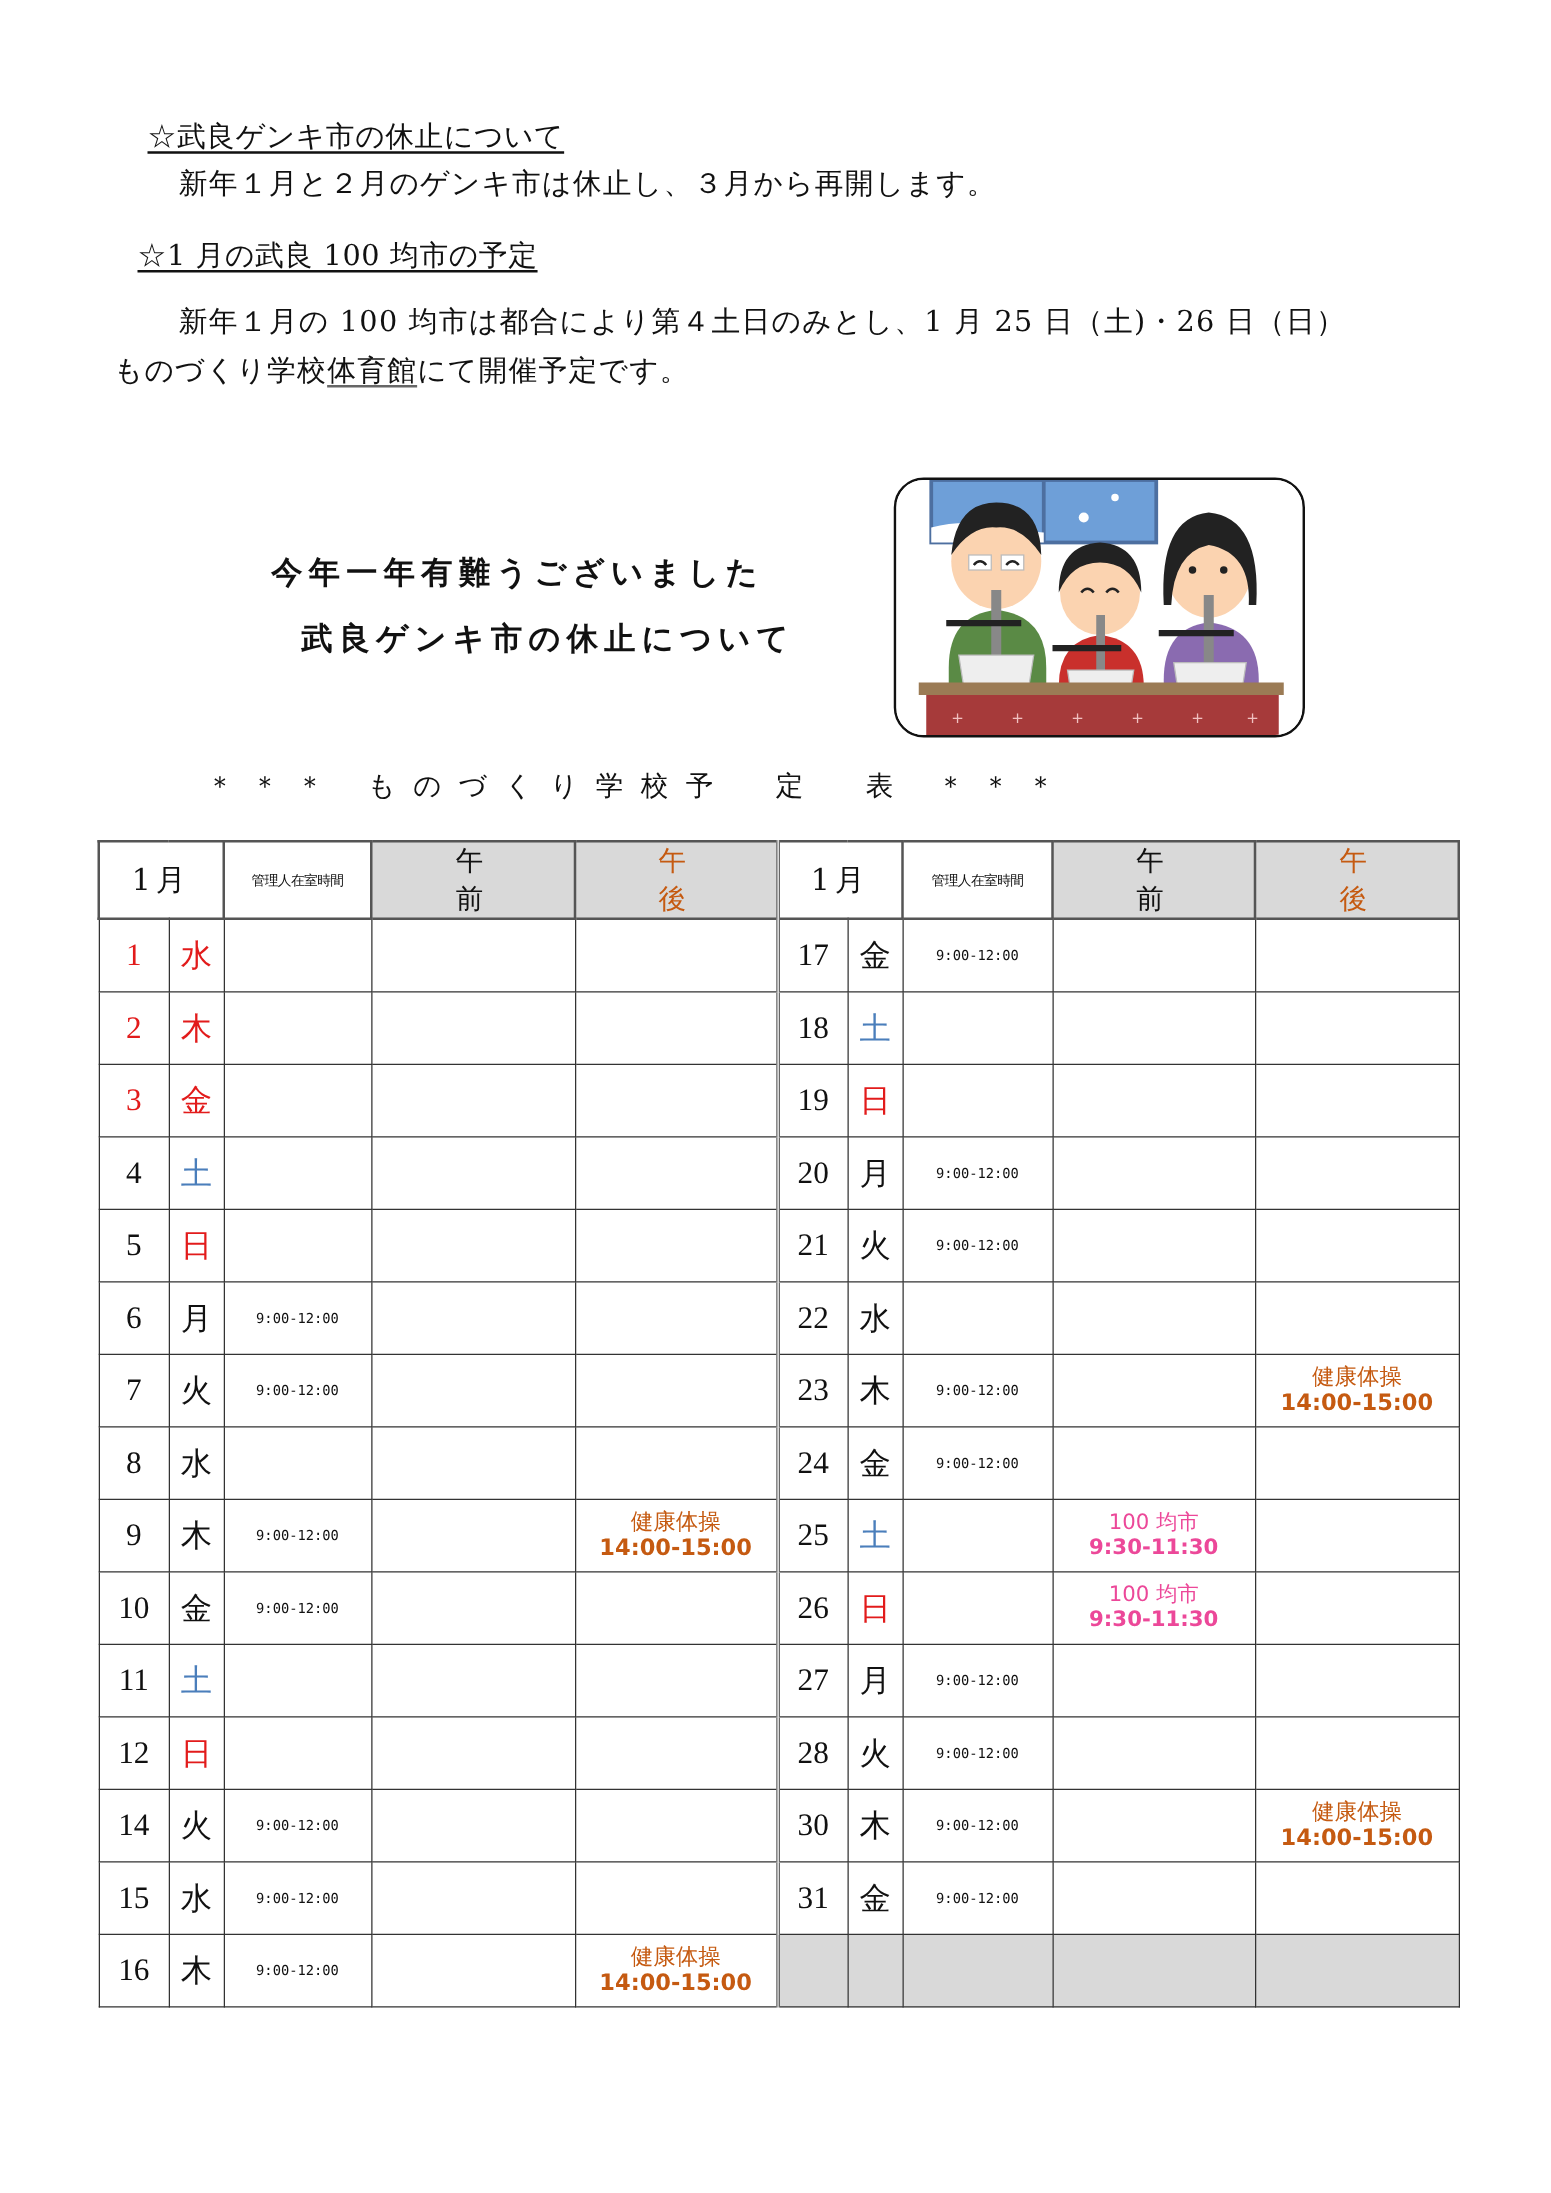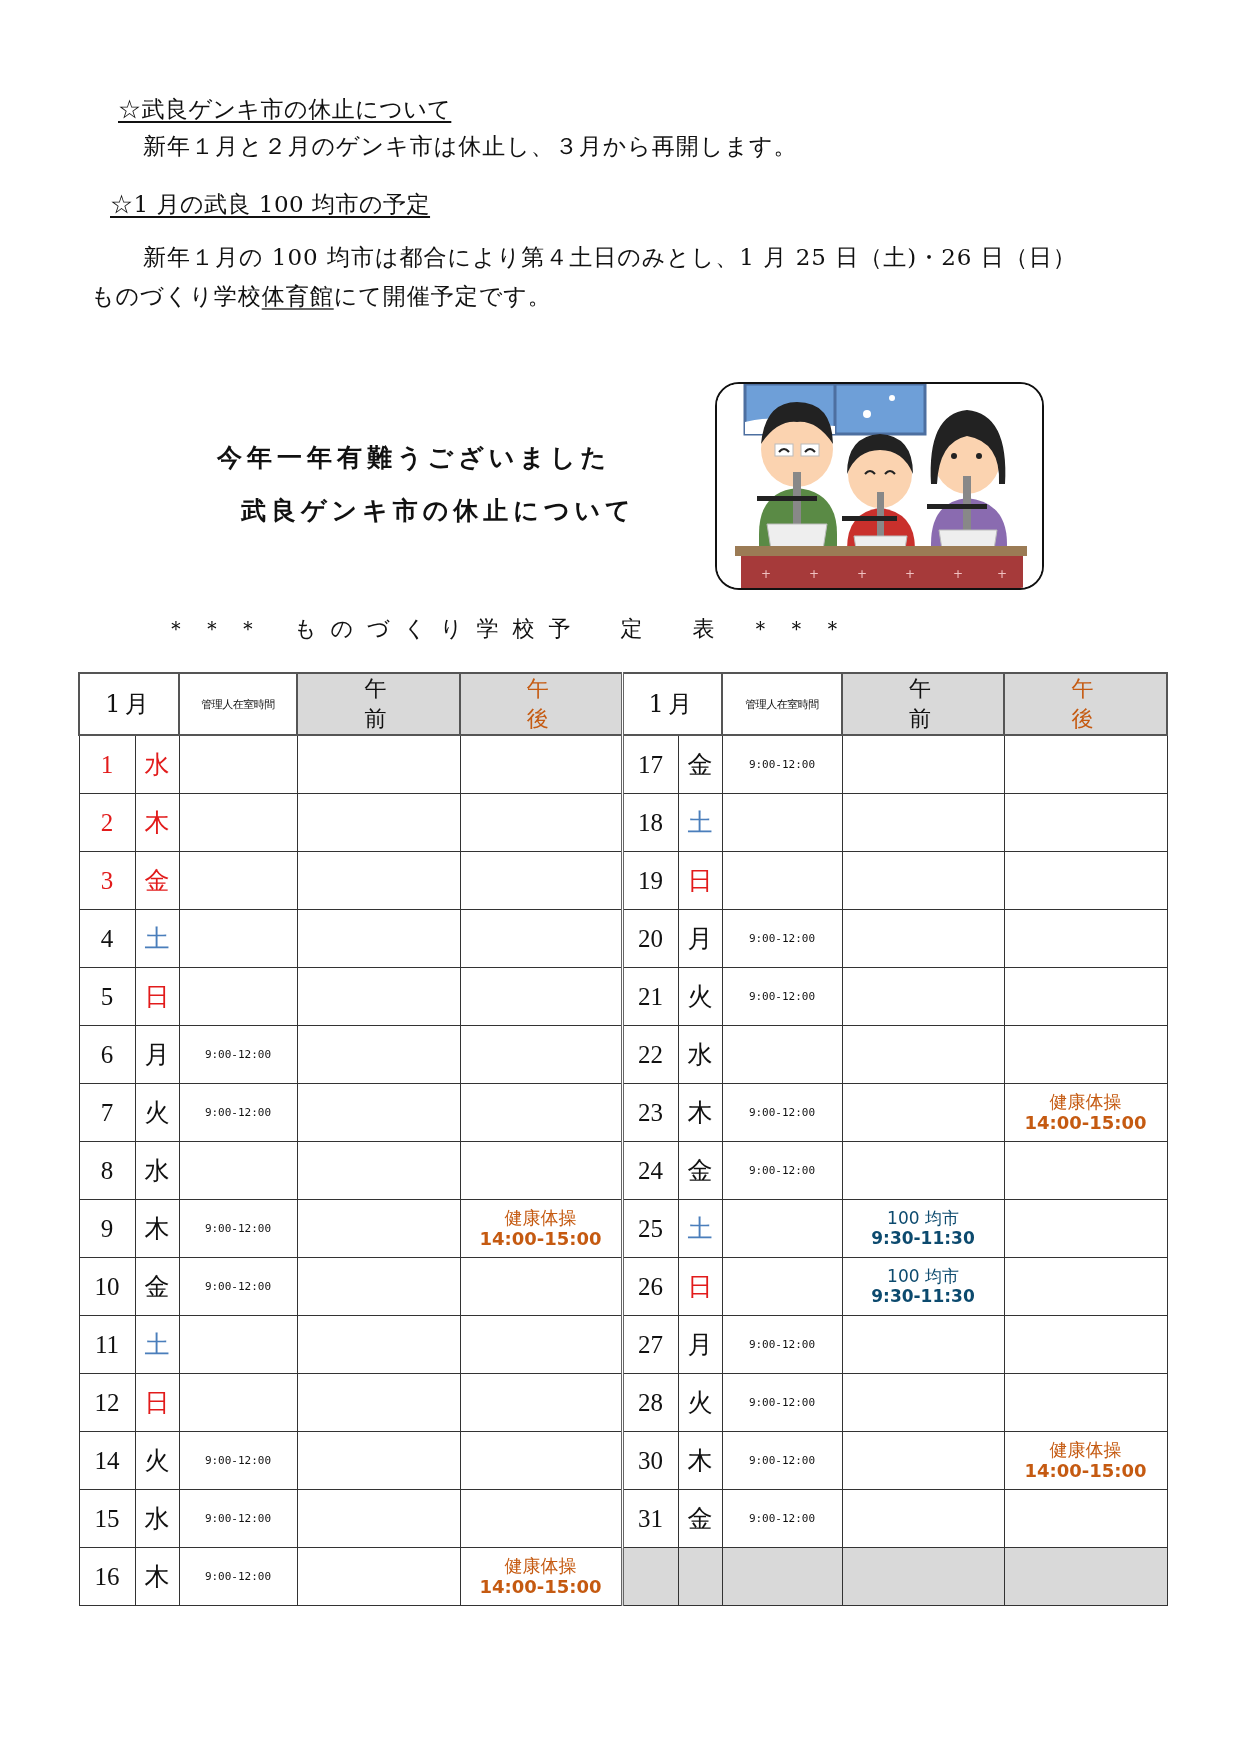--- a/index.html
+++ b/index.html
@@ -40,21 +40,21 @@
   .th-mgr { font-size: 11px; background: #fff; font-family: "DejaVu Sans", sans-serif; letter-spacing: -0.5px; border-radius: 15px; }
   .th-am { font-size: 22px; background: #d9d9d9; letter-spacing: 26px; padding-left: 20px !important; }
   .th-pm { font-size: 22px; background: #d9d9d9; color: #c55a11; letter-spacing: 26px; padding-left: 20px !important; }
   table.sched tbody td { height: 57px; }
   .date { font-size: 25px; font-family: "Liberation Serif", serif; }
   .dow { font-size: 25px; }
   .mgr { font-size: 11px; font-family: "DejaVu Sans Mono", monospace; letter-spacing: 0px; }
   .event-pm { color: #c55a11; line-height: 1.15; }
   .event-pm .ev-title { font-size: 18px; font-family: "DejaVu Sans", sans-serif; display:block; }
   .event-pm .ev-time { font-size: 18px; font-family: "DejaVu Sans", sans-serif; font-weight: bold; display:block; }
-  .event-am { color: #0c4a6e; line-height: 1.15; }
+  .event-am { color: #ec4899; line-height: 1.15; }
   .event-am .ev-title { font-size: 17px; font-family: "DejaVu Sans", sans-serif; display:block; }
   .event-am .ev-time { font-size: 17px; font-family: "DejaVu Sans", sans-serif; font-weight: bold; display:block; }
   .red { color: #e21b1b; }
   .blue { color: #4a7ebb; }
   .sep { border-left: 3px double #666 !important; }
   .empty { background: #d9d9d9; }
 </style>
 </head>
 <body>
 

